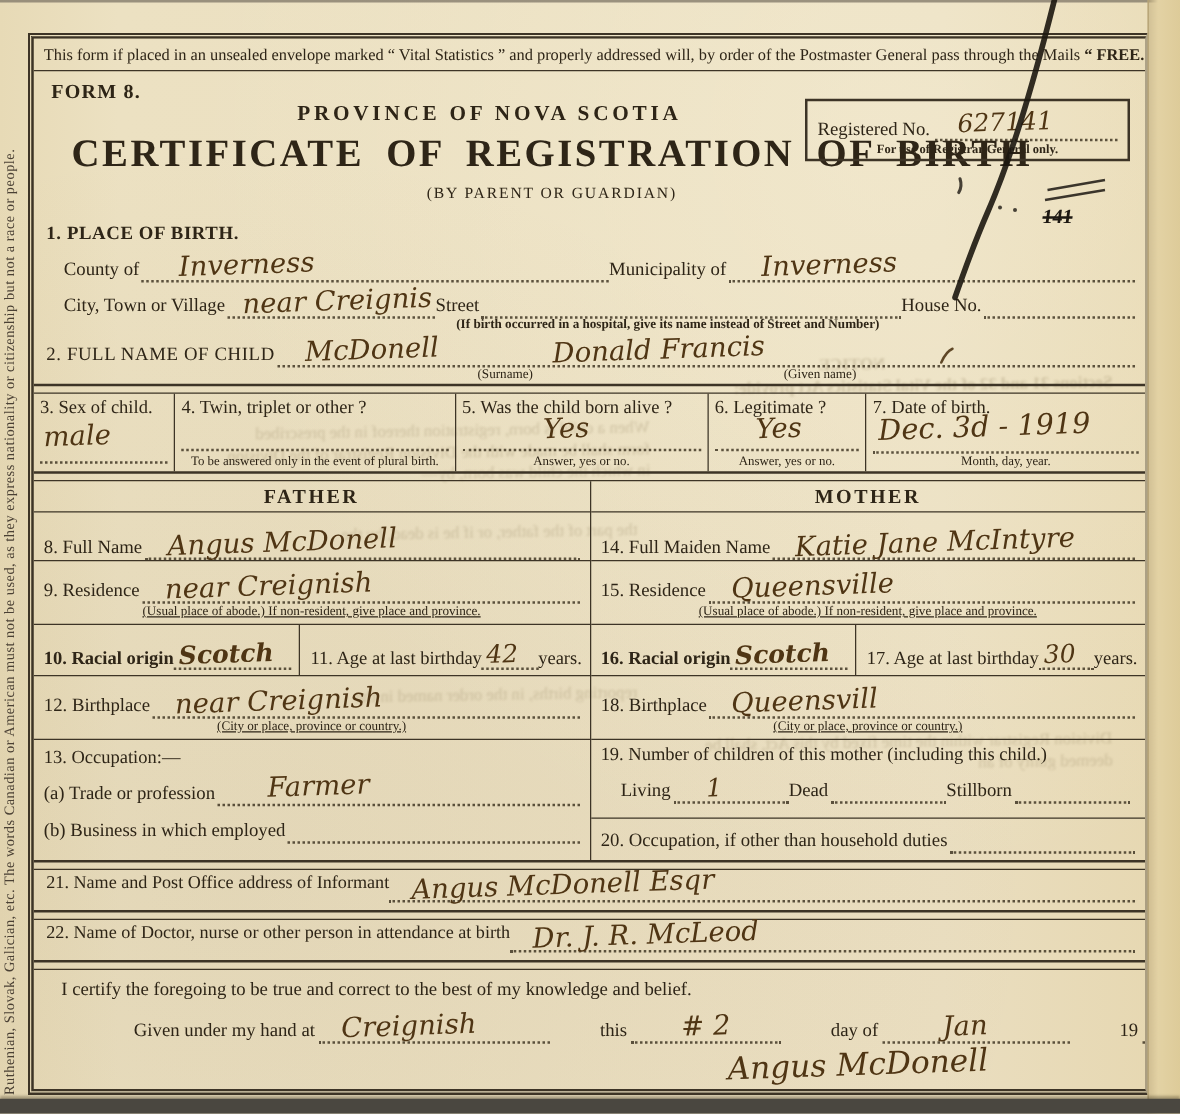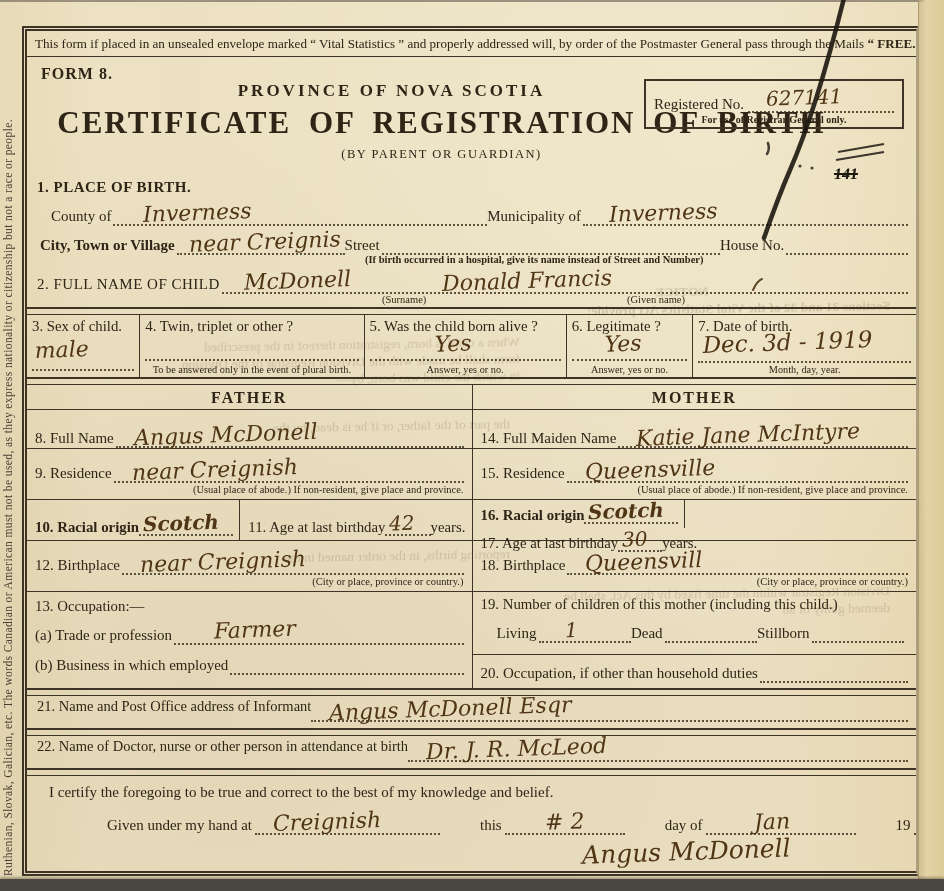--- a/index.html
+++ b/index.html
@@ -65,21 +65,21 @@
   .c .note{position:absolute; left:0; right:0; bottom:2px; text-align:center; font-size:10.3px;}
   .c .hw{position:absolute;}
   
   .parents{display:flex;}
   .pcol{width:50%; box-sizing:border-box;}
   .pcol.m{border-left:1px solid #3d3426;}
   .phead{text-align:center; font-weight:bold; font-size:16px; letter-spacing:2px;
     padding:4px 0 2px; border-bottom:1px solid #3d3426;}
   .prow{border-bottom:1px solid #3d3426; position:relative; padding:0 8px;}
   .prow .fline{margin:0;}
-  .prow .capline{text-align:right; font-size:10.5px; padding:1px 0 2px;}
+  .prow .capline{text-align:center; font-size:10.5px; padding:1px 0 2px;text-decoration:underline;}
   .halfrow{display:flex;}
   .halfrow .h{display:flex; align-items:flex-end; padding:0 6px 4px 8px; box-sizing:border-box;}
   .halfrow .h1{width:48%; border-right:1px solid #3d3426;font-weight:bold;}
   .halfrow .h2{width:52%;}
   .halfrow .lbl{white-space:nowrap; font-size:14.8px;}
   .ind{margin-left:28px;}
   
   .wline{display:flex; padding:2px 8px 4px 10px;}
   .wline .lbl{white-space:nowrap; font-size:14.5px;}
   .certp{font-size:15px; margin:8px 0 2px 22px;}
@@ -135,21 +135,21 @@
       <span class="dots" style="flex:1.15;">
           <span class="hw big" style="left:30px;">Inverness</span>
         </span>
       <span class="lbl">Municipality of</span>
       <span class="dots">
           <span class="hw big" style="left:26px;">Inverness</span>
         </span>
     </div>
 
     <div class="fline" style="height:29px;">
-      <span class="lbl" style="margin-left:3px;font-weight:bold;">City, Town or Village</span>
+      <span class="lbl" style="margin-left:14px;">City, Town or Village</span>
       <span class="dots" style="flex:.62;">
           <span class="hw big" style="left:12px;">near Creignis</span>
         </span>
       <span class="lbl">Street</span>
       <span class="dots" style="flex:1.25;"></span>
       <span class="lbl">House No.</span>
       <span class="dots" style="flex:.45;"></span>
     </div>
     <div class="caprow">
       <span class="cap" style="position:absolute;left:338px;top:-1px;font-weight:bold;text-align:center;">(If birth occurred in a hospital, give its name instead of Street and Number)</span>
@@ -274,21 +274,21 @@
         </div>
         <div class="prow" style="height:50px;">
           <div class="fline" style="height:34px;">
             <span class="lbl">15. Residence</span>
             <span class="dots">
                 <span class="hw big">Queensville</span>
               </span>
           </div>
           <div class="capline">(Usual place of abode.)   If non-resident, give place and province.</div>
         </div>
-        <div class="prow halfrow" style="height:40px;padding:0;flex-direction:column;">
+        <div class="prow halfrow" style="height:40px;padding:0;">
           <div class="h h1">
             <span class="lbl">16. Racial origin</span>
             <span class="dots">
                 <span class="hw" style="left:4px;">Scotch</span>
               </span>
           </div>
           <div class="h h2">
             <span class="lbl">17. Age at last birthday</span>
             <span class="dots">
                 <span class="hw" style="left:4px;">30</span>

